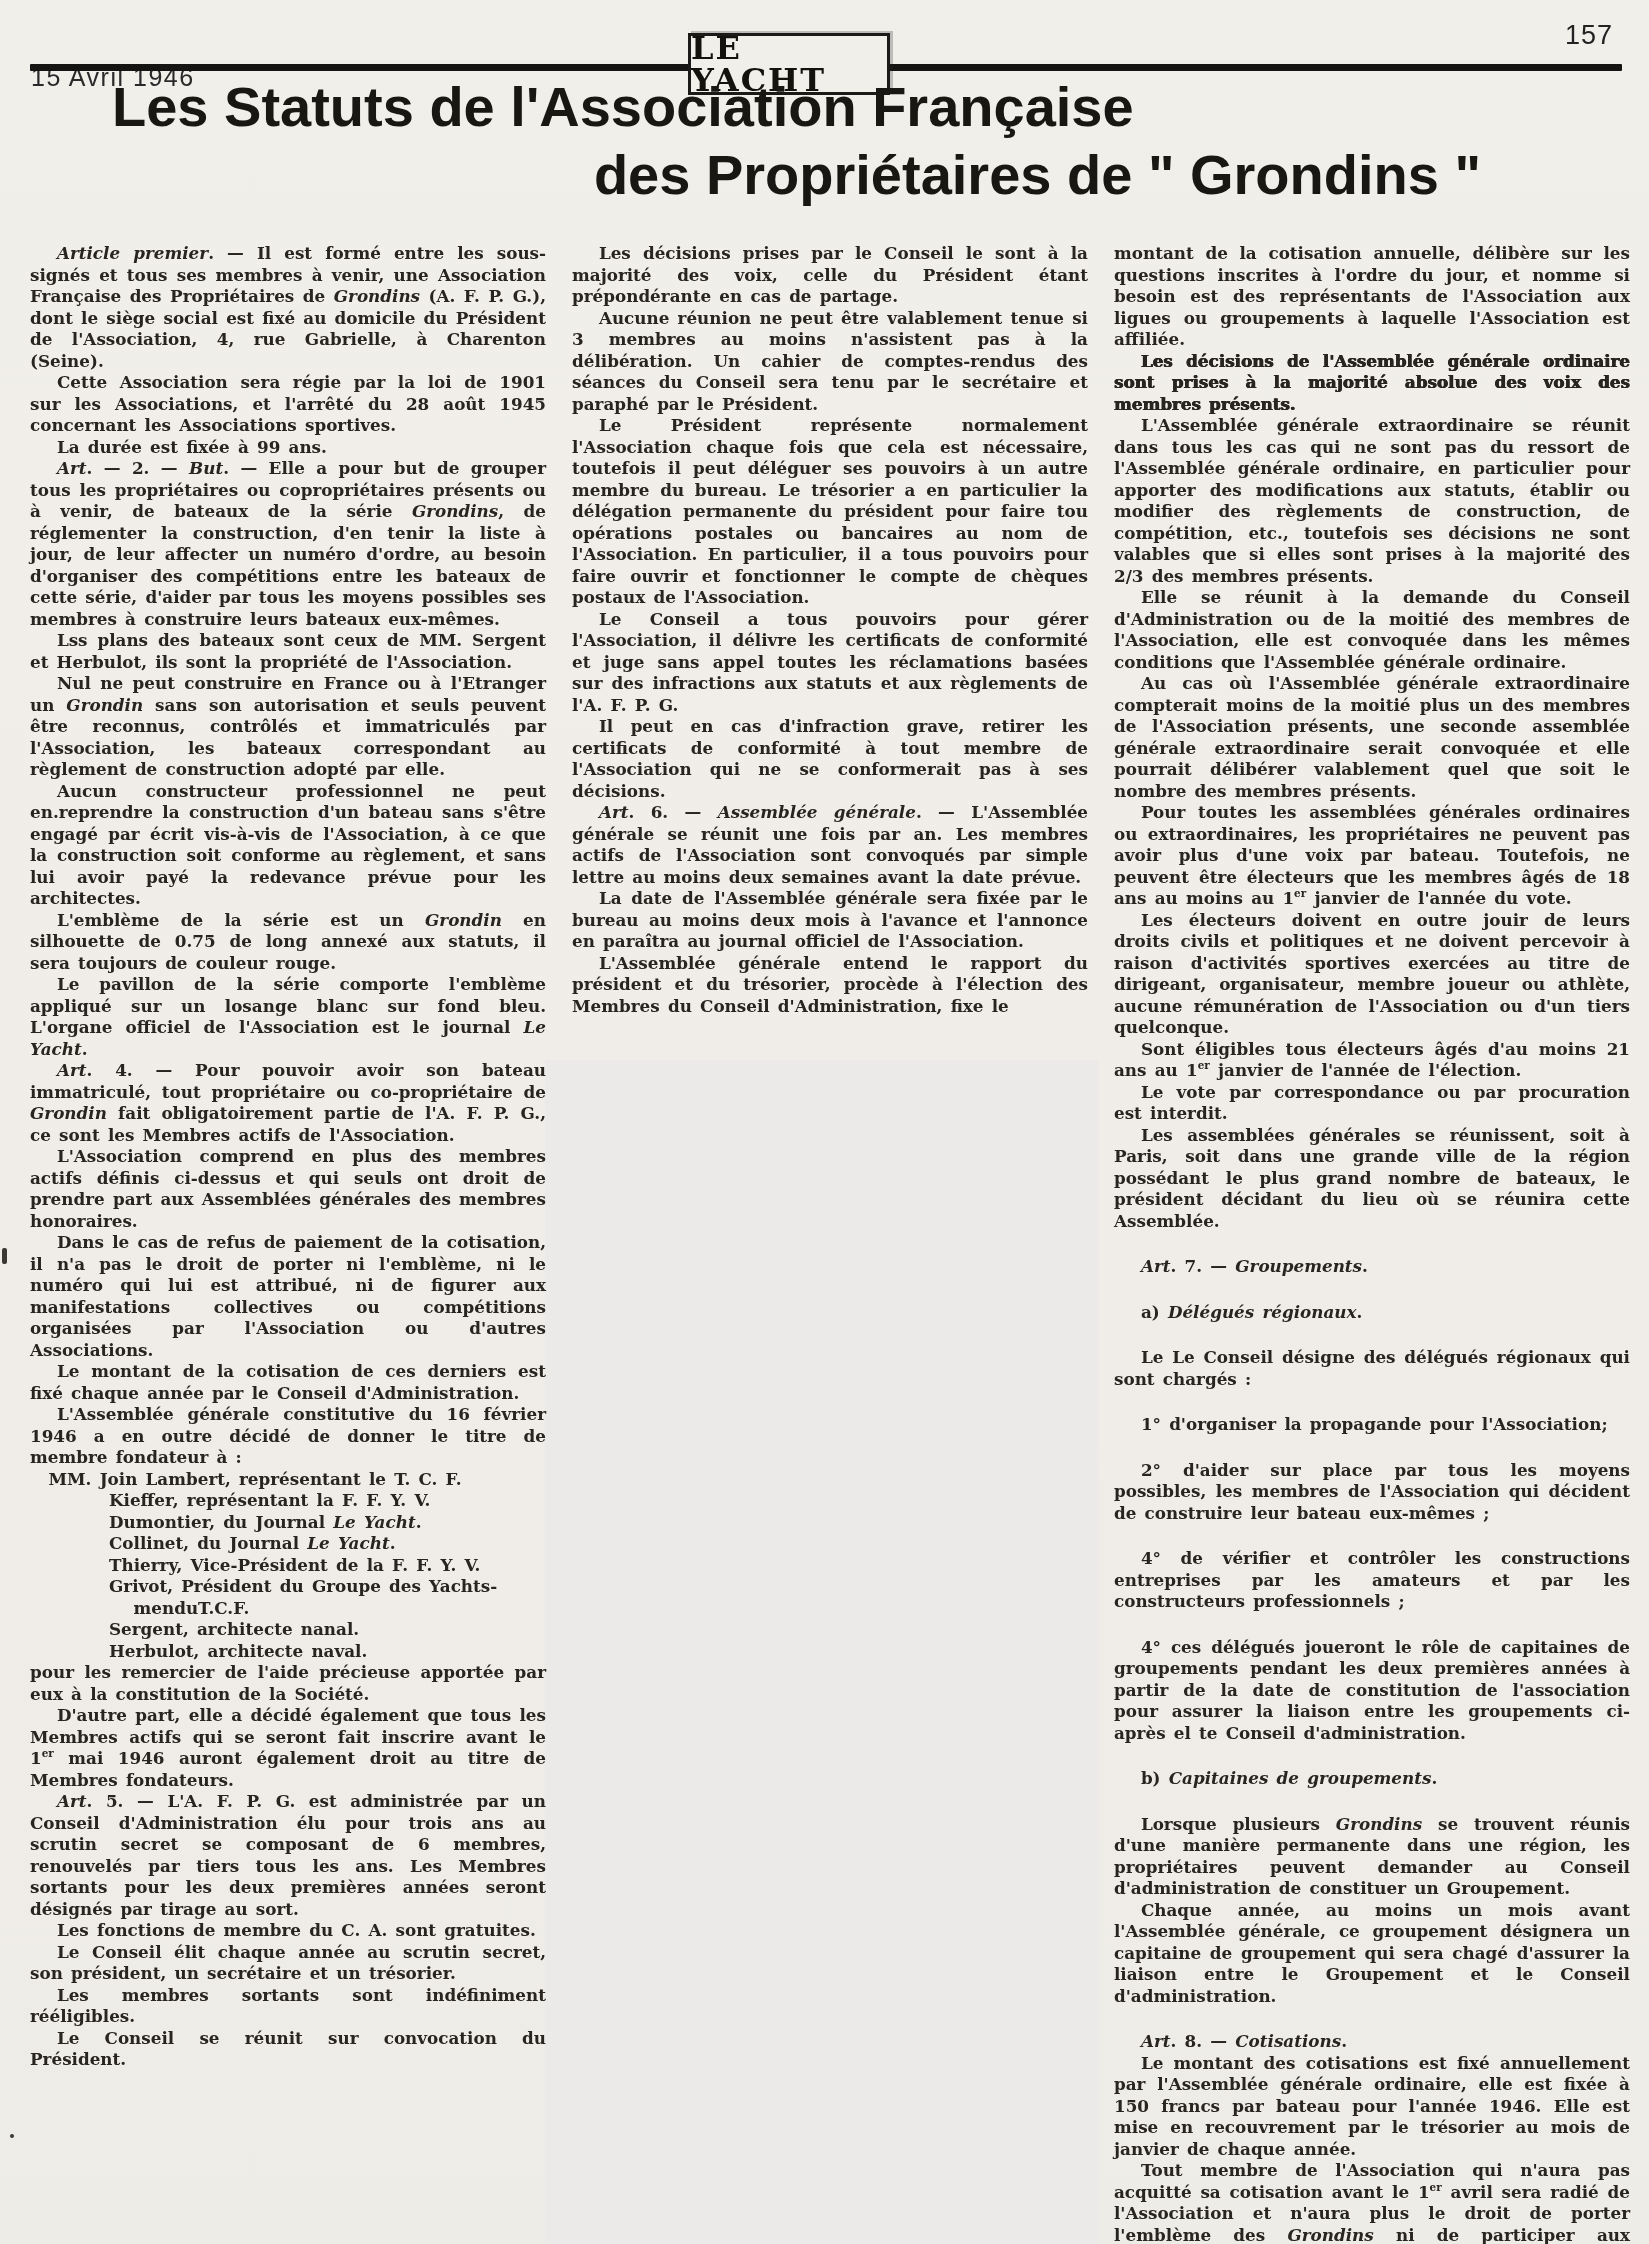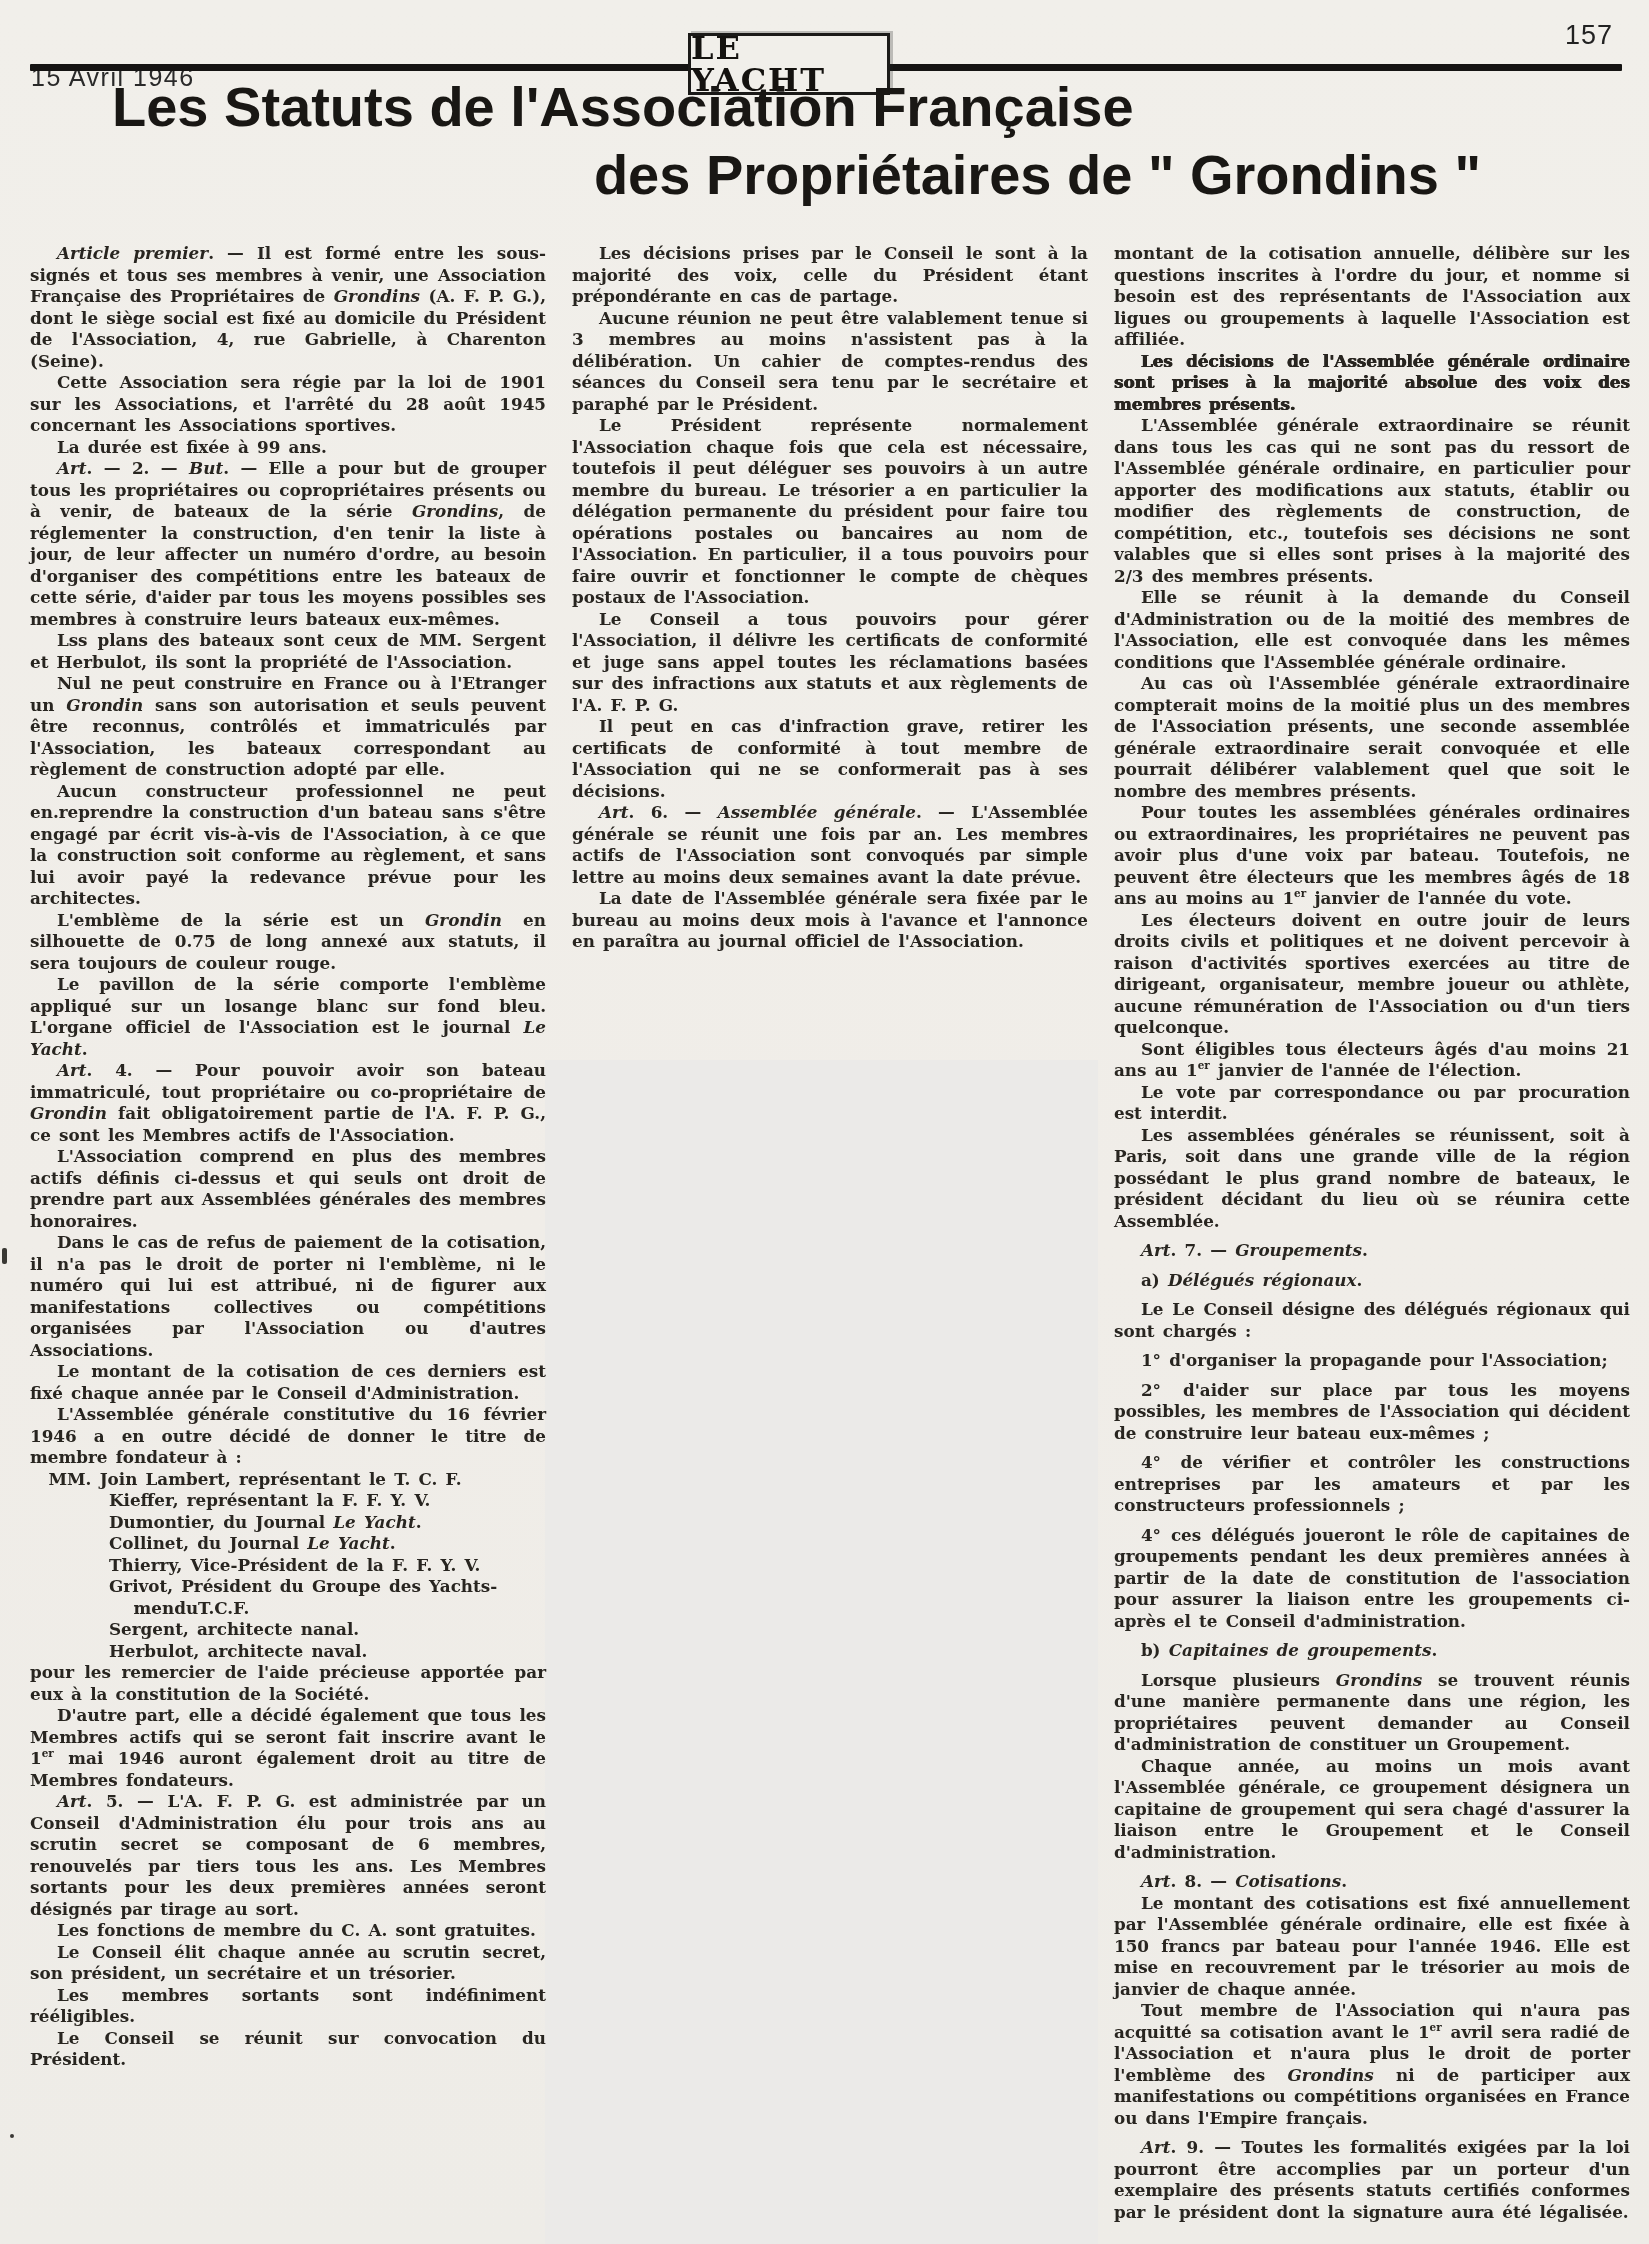--- a/index.html
+++ b/index.html
@@ -56,21 +56,21 @@
     font:700 16.8px/21.5px "DejaVu Serif",serif;
     color:#282520;
     text-align:justify;
     word-spacing:.14em;
     hyphens:auto;
   }
   .para{margin:0;text-indent:1.6em;}
   .para.flush{text-indent:0;}
   .para.mm{text-indent:0;margin-left:1.1em;text-align:left;}
   .para.name{text-indent:0;margin-left:4.7em;text-align:left;}
-  .para.gap{margin-top:8px;}
+  .para.gap{margin-top:24px;}
   .para.heavy{text-shadow:.5px 0 0 currentColor,-.3px 0 0 currentColor;}
   .para i{font-style:italic;}
   .para sup{font-size:.62em;vertical-align:super;line-height:0;}
   
   .blank-region{
     position:absolute;left:545px;top:1060px;width:553px;height:1184px;
     background:#ebeae8;z-index:1;
   }
   .speck{position:absolute;background:#3a3834;border-radius:50%;z-index:3;}
   .speck.s1{left:2px;top:1248px;width:5px;height:16px;border-radius:2px;}
@@ -126,20 +126,21 @@
         <p class="para indent">Le Conseil se réunit sur convocation du Président.</p>
       </div>
     <div class="col">
         <p class="para indent">Les décisions prises par le Conseil le sont à la majorité des voix, celle du Président étant prépondérante en cas de partage.</p>
         <p class="para indent">Aucune réunion ne peut être valablement tenue si 3 membres au moins n'assistent pas à la délibération. Un cahier de comptes-rendus des séances du Conseil sera tenu par le secrétaire et paraphé par le Président.</p>
         <p class="para indent">Le Président représente normalement l'Association chaque fois que cela est nécessaire, toutefois il peut déléguer ses pouvoirs à un autre membre du bureau. Le trésorier a en particulier la délégation permanente du président pour faire tou opérations postales ou bancaires au nom de l'Association. En particulier, il a tous pouvoirs pour faire ouvrir et fonctionner le compte de chèques postaux de l'Association.</p>
         <p class="para indent">Le Conseil a tous pouvoirs pour gérer l'Association, il délivre les certificats de conformité et juge sans appel toutes les réclamations basées sur des infractions aux statuts et aux règlements de l'A. F. P. G.</p>
         <p class="para indent">Il peut en cas d'infraction grave, retirer les certificats de conformité à tout membre de l'Association qui ne se conformerait pas à ses décisions.</p>
         <p class="para indent"><i>Art</i>. 6. — <i>Assemblée générale</i>. — L'Assemblée générale se réunit une fois par an. Les membres actifs de l'Association sont convoqués par simple lettre au moins deux semaines avant la date prévue.</p>
         <p class="para indent">La date de l'Assemblée générale sera fixée par le bureau au moins deux mois à l'avance et l'annonce en paraîtra au journal officiel de l'Association.</p>
+        <p class="para indent">L'Assemblée générale entend le rapport du président et du trésorier, procède à l'élection des Membres du Conseil d'Administration, fixe le</p>
       </div>
     <div class="col">
         <p class="para flush">montant de la cotisation annuelle, délibère sur les questions inscrites à l'ordre du jour, et nomme si besoin est des représentants de l'Association aux ligues ou groupements à laquelle l'Association est affiliée.</p>
         <p class="para indent heavy">Les décisions de l'Assemblée générale ordinaire sont prises à la majorité absolue des voix des membres présents.</p>
         <p class="para indent">L'Assemblée générale extraordinaire se réunit dans tous les cas qui ne sont pas du ressort de l'Assemblée générale ordinaire, en particulier pour apporter des modifications aux statuts, établir ou modifier des règlements de construction, de compétition, etc., toutefois ses décisions ne sont valables que si elles sont prises à la majorité des 2/3 des membres présents.</p>
         <p class="para indent">Elle se réunit à la demande du Conseil d'Administration ou de la moitié des membres de l'Association, elle est convoquée dans les mêmes conditions que l'Assemblée générale ordinaire.</p>
         <p class="para indent">Au cas où l'Assemblée générale extraordinaire compterait moins de la moitié plus un des membres de l'Association présents, une seconde assemblée générale extraordinaire serait convoquée et elle pourrait délibérer valablement quel que soit le nombre des membres présents.</p>
         <p class="para indent">Pour toutes les assemblées générales ordinaires ou extraordinaires, les propriétaires ne peuvent pas avoir plus d'une voix par bateau. Toutefois, ne peuvent être électeurs que les membres âgés de 18 ans au moins au 1<sup>er</sup> janvier de l'année du vote.</p>
         <p class="para indent">Les électeurs doivent en outre jouir de leurs droits civils et politiques et ne doivent percevoir à raison d'activités sportives exercées au titre de dirigeant, organisateur, membre joueur ou athlète, aucune rémunération de l'Association ou d'un tiers quelconque.</p>
         <p class="para indent">Sont éligibles tous électeurs âgés d'au moins 21 ans au 1<sup>er</sup> janvier de l'année de l'élection.</p>

